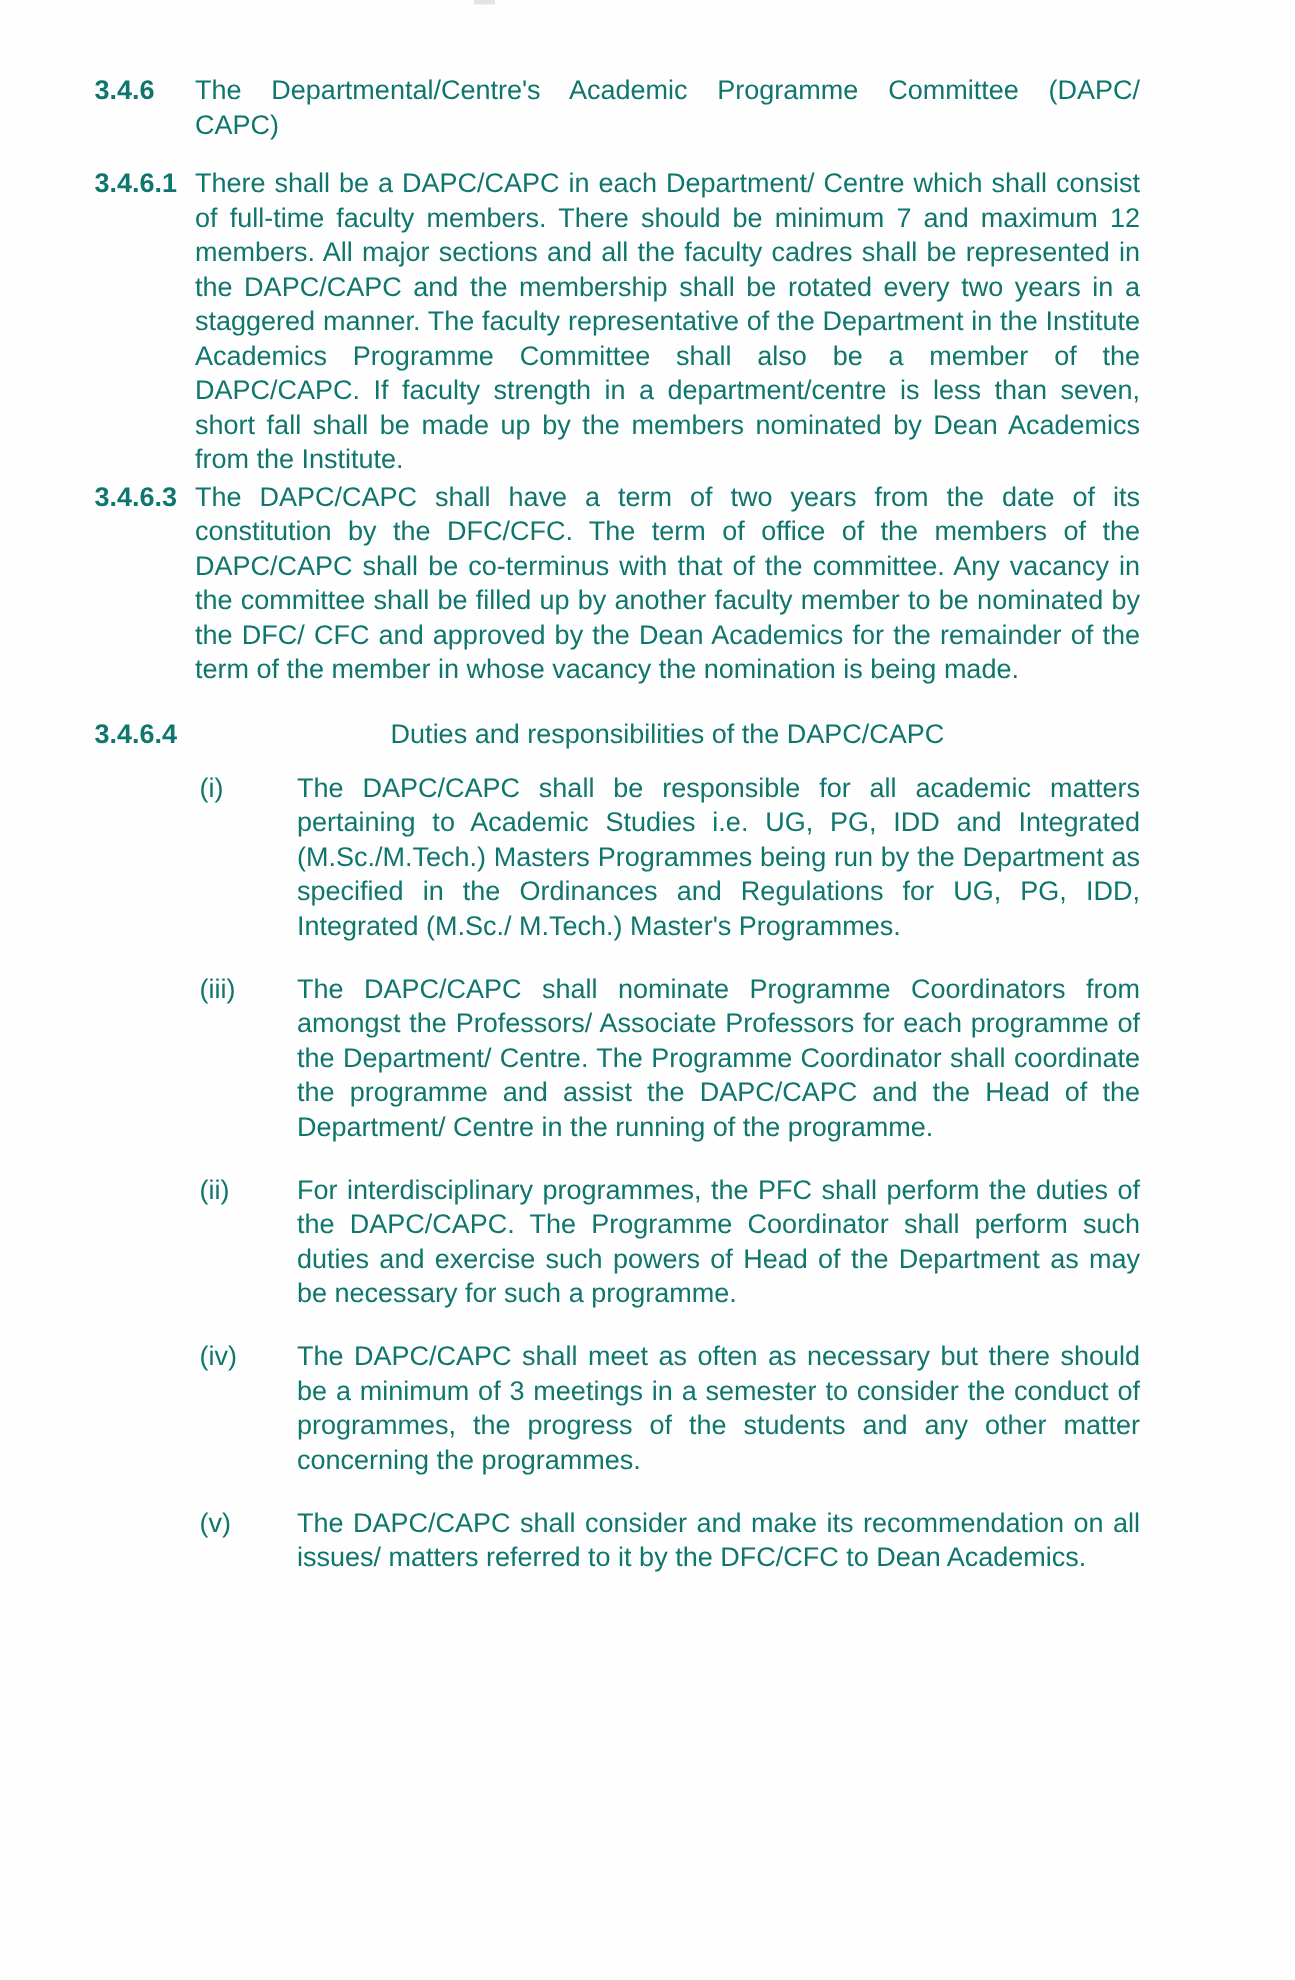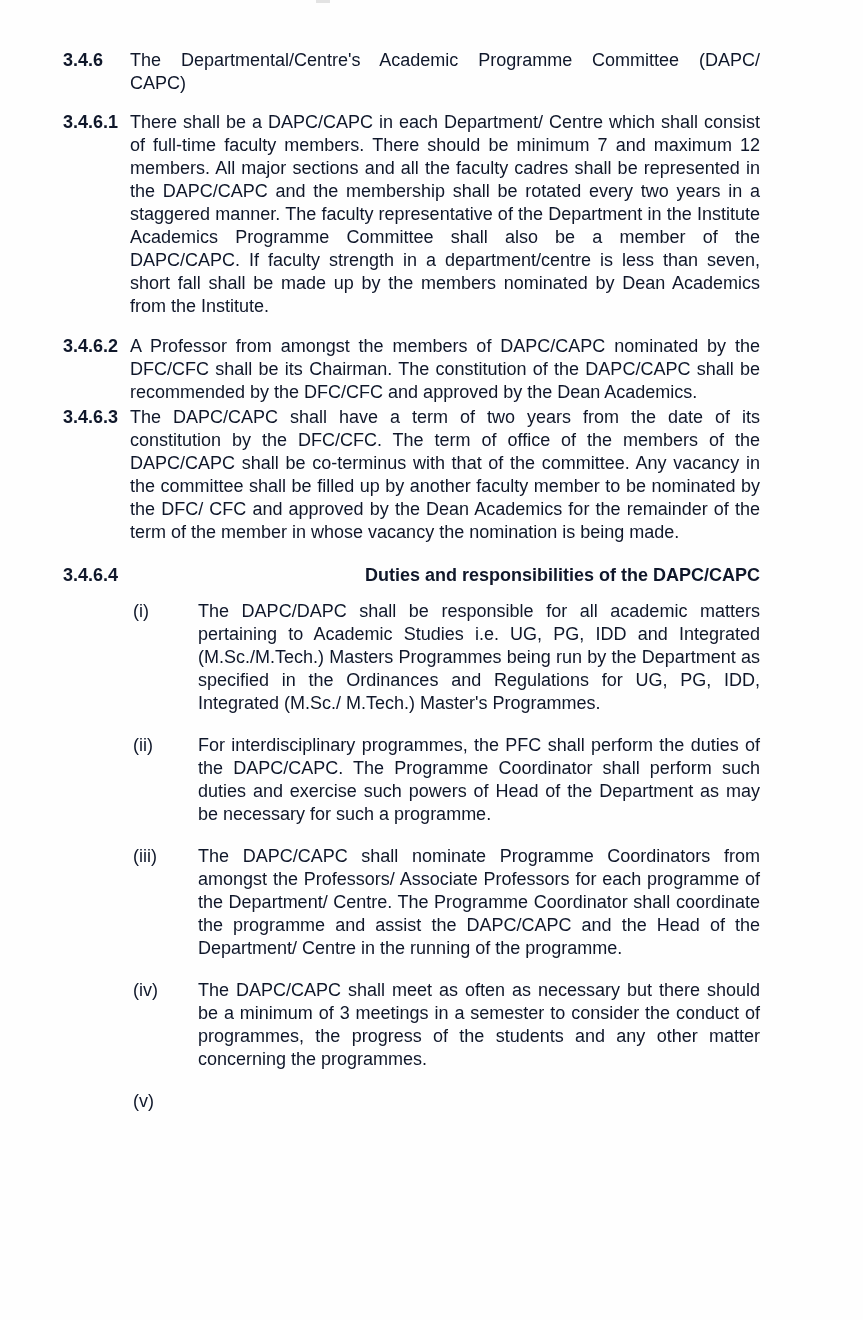--- a/index.html
+++ b/index.html
@@ -7,21 +7,21 @@
     padding: 0;
     background: #ffffff;
   }
   .page {
     position: relative;
     width: 863px;
     height: 1320px;
     background: #fefefe;
     overflow: hidden;
     font-family: "Liberation Sans", sans-serif;
-    color: #0f172a;
+    color: #0f766e;
   }
   .scan-artifact {
     position: absolute;
     left: 316px;
     top: 0;
     width: 14px;
     height: 3px;
     background: #e3e3e3;
   }
   .content {
@@ -48,22 +48,22 @@
     font-weight: normal;
     white-space: pre-wrap;
     text-align: justify;
     text-align-last: justify;
   }
   .para-1 { margin-top: 16px; }
   .para-2 { margin-top: 17px; }
   .para-3 { margin-top: 2px; }
   .duties-heading { margin-top: 20px; }
   .duties-heading .body {
-    font-weight: bold;
-    text-align: right;
+    font-weight: normal;
+    text-align: center;
   }
   .list-item {
     display: flex;
     align-items: flex-start;
     padding-left: 70px;
     margin-top: 19px;
   }
   .list-item.first { margin-top: 13px; }
   .list-item .marker {
     flex: 0 0 65px;
@@ -86,54 +86,51 @@
       <span class="num">3.4.6</span>
       <div class="body">The Departmental/Centre's Academic Programme Committee (DAPC/
 CAPC)</div>
     </div>
 
     <div class="row para-1">
       <span class="num">3.4.6.1</span>
       <div class="body">There shall be a DAPC/CAPC in each Department/ Centre which shall consist of full-time faculty members. There should be minimum 7 and maximum 12 members. All major sections and all the faculty cadres shall be represented in the DAPC/CAPC and the membership shall be rotated every two years in a staggered manner.  The faculty representative of the Department in the Institute Academics Programme Committee shall also be a member of the DAPC/CAPC. If faculty strength in a department/centre is less than seven, short fall shall be made up by the members nominated by Dean Academics from the Institute.</div>
     </div>
 
-    <div class="row para-2">
-      <span class="num">3.4.6.2</span>
-      <div class="body">A Professor from amongst the members of DAPC/CAPC nominated by the DFC/CFC shall be its Chairman. The constitution of the DAPC/CAPC shall be recommended by the DFC/CFC and approved by the Dean Academics.</div>
-    </div>
 
     <div class="row para-3">
       <span class="num">3.4.6.3</span>
       <div class="body">The DAPC/CAPC shall have a term of two years from the date of its constitution by the DFC/CFC. The term of office of the members of the DAPC/CAPC shall be co-terminus with that of the committee. Any vacancy in the committee shall be filled up by another faculty member to be nominated by the DFC/ CFC and approved by the Dean Academics for the remainder of the term of the member in whose vacancy the nomination is being made.</div>
     </div>
 
     <div class="row duties-heading">
       <span class="num">3.4.6.4</span>
       <div class="body">Duties and responsibilities of the DAPC/CAPC</div>
     </div>
 
     <div class="list-item first">
       <span class="marker">(i)</span>
-      <div class="li-body">The DAPC/DAPC shall be responsible for all academic matters pertaining to Academic Studies i.e. UG, PG, IDD and Integrated (M.Sc./M.Tech.) Masters Programmes being run by the Department as specified in the Ordinances and Regulations for UG, PG, IDD, Integrated (M.Sc./ M.Tech.) Master's Programmes.</div>
+      <div class="li-body">The DAPC/CAPC shall be responsible for all academic matters pertaining to Academic Studies i.e. UG, PG, IDD and Integrated (M.Sc./M.Tech.) Masters Programmes being run by the Department as specified in the Ordinances and Regulations for UG, PG, IDD, Integrated (M.Sc./ M.Tech.) Master's Programmes.</div>
+    </div>
+
+    <div class="list-item">
+      <span class="marker">(iii)</span>
+      <div class="li-body">The DAPC/CAPC shall nominate Programme Coordinators from amongst the Professors/ Associate Professors for each programme of the Department/ Centre. The Programme Coordinator shall coordinate the programme and assist the DAPC/CAPC and the Head of the Department/ Centre in the running of the programme.</div>
     </div>
 
     <div class="list-item">
       <span class="marker">(ii)</span>
       <div class="li-body">For interdisciplinary programmes, the PFC shall perform the duties of the DAPC/CAPC. The Programme Coordinator shall perform such duties and exercise such powers of Head of the Department as may be necessary for such a programme.</div>
-    </div>
-
-    <div class="list-item">
-      <span class="marker">(iii)</span>
-      <div class="li-body">The DAPC/CAPC shall nominate Programme Coordinators from amongst the Professors/ Associate Professors for each programme of the Department/ Centre. The Programme Coordinator shall coordinate the programme and assist the DAPC/CAPC and the Head of the Department/ Centre in the running of the programme.</div>
     </div>
 
     <div class="list-item">
       <span class="marker">(iv)</span>
       <div class="li-body">The DAPC/CAPC shall meet as often as necessary but there should be a minimum of 3 meetings in a semester to consider the conduct of programmes, the progress of the students and any other matter concerning the programmes.</div>
     </div>
 
     <div class="list-item">
       <span class="marker">(v)</span>
+      <div class="li-body">The DAPC/CAPC shall consider and make its recommendation on all issues/ matters referred to it by the DFC/CFC to Dean Academics.</div>
     </div>
 
 
   </div>
 </div>
 
 </body></html>

